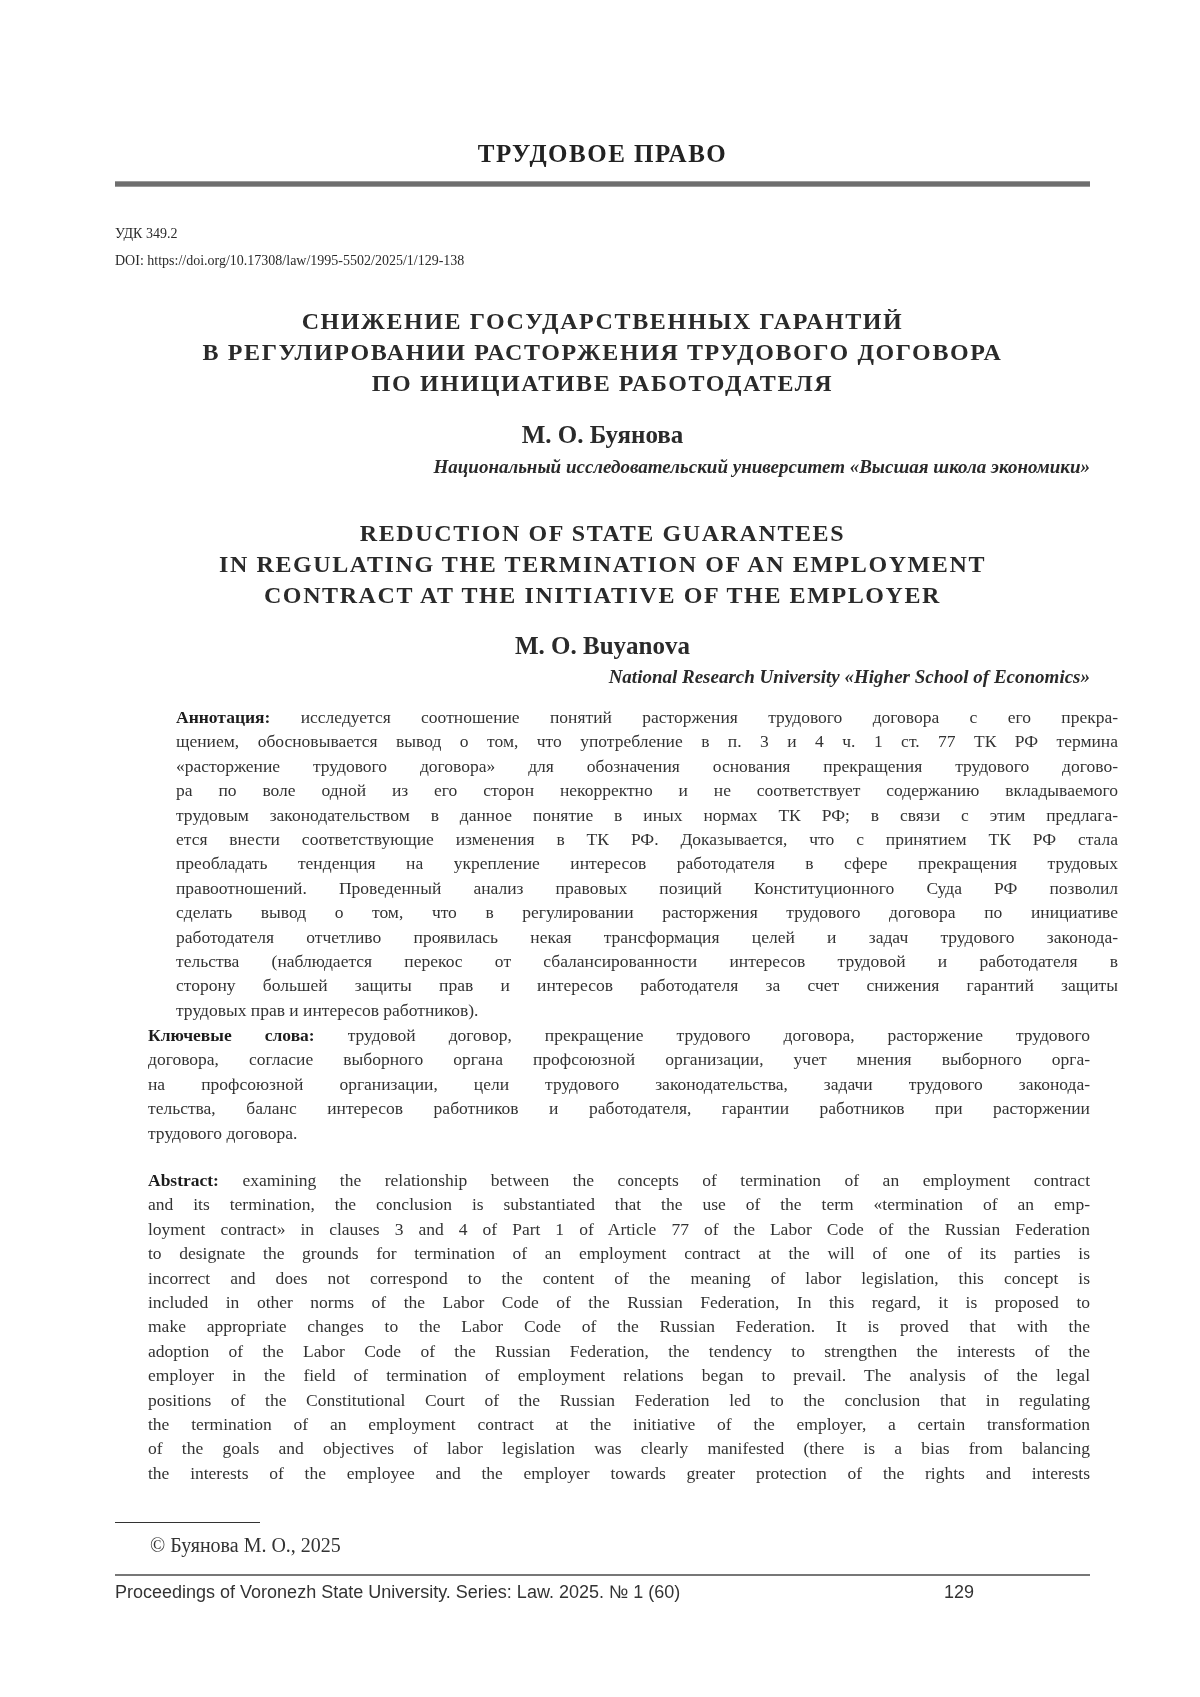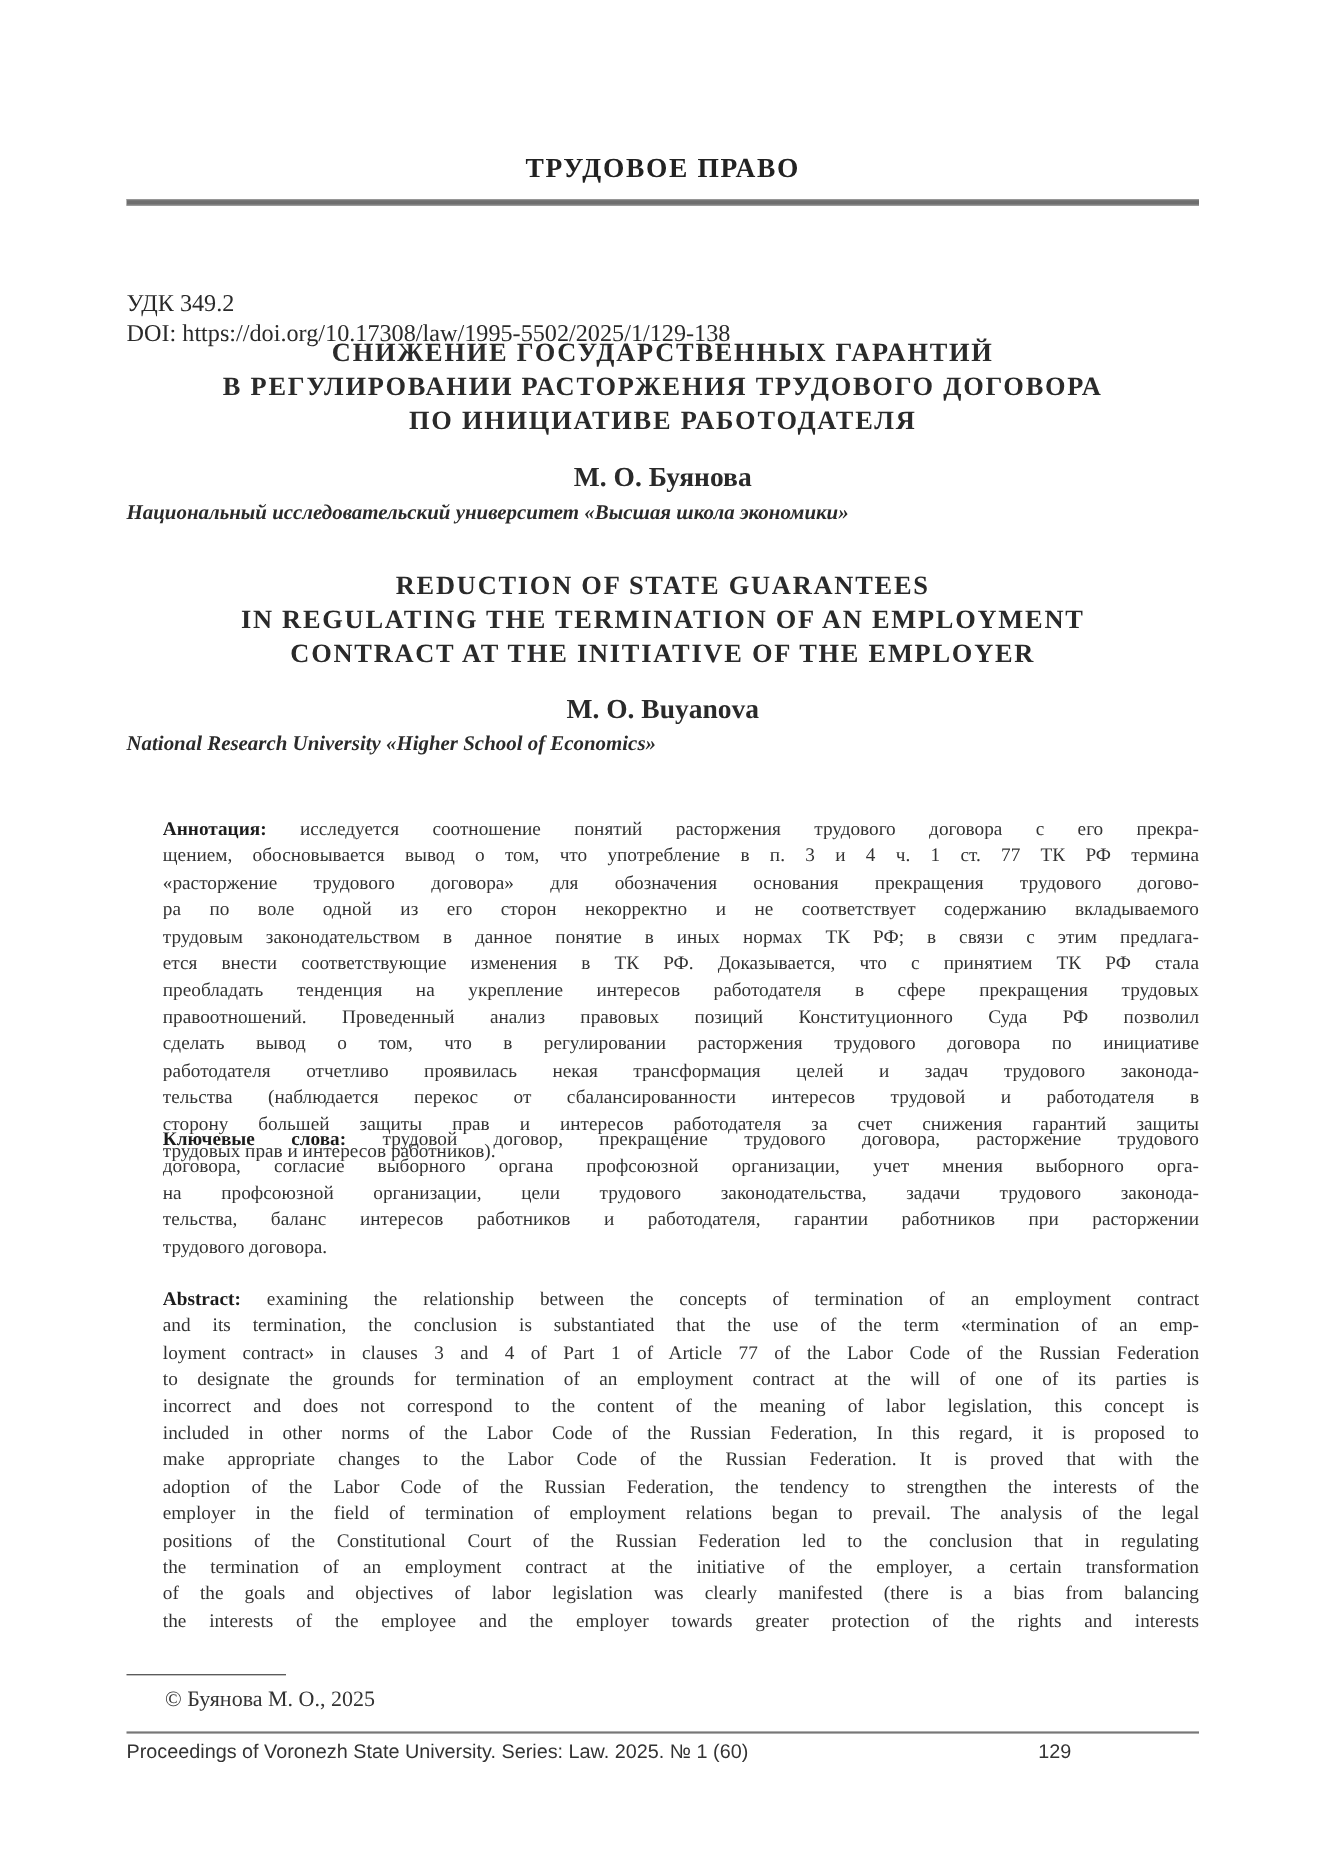--- a/index.html
+++ b/index.html
@@ -22,21 +22,21 @@
       letter-spacing: 1.5px;
       color: #222;
     }
     .section-rule {
       position: absolute; left: 115px; width: 975px; top: 181px;
       height: 4px; background: #6e6e6e;
       border-top: 1px solid #9a9a9a; border-bottom: 1px solid #9a9a9a;
       box-sizing: content-box;
     }
 
-    .meta { position: absolute; left: 115px; top: 220px; font-size: 22px; line-height: 27px; color: #2a2a2a; margin-top: 42px; }
+    .meta { position: absolute; left: 115px; top: 220px; font-size: 14px; line-height: 27px; color: #2a2a2a; }
 
     .title-ru, .title-en {
       position: absolute; left: 115px; width: 975px;
       text-align: center;
       font-weight: bold;
       font-size: 24px;
       line-height: 31px;
       letter-spacing: 1.6px;
       color: #2a2a2a;
     }
@@ -46,35 +46,35 @@
 
     .author {
       position: absolute; left: 115px; width: 975px;
       text-align: center; font-weight: bold; font-size: 25px; color: #2a2a2a;
     }
     .author.ru { top: 421px; }
     .author.en { top: 632px; }
 
     .affil {
       position: absolute; left: 115px; width: 975px;
-      text-align: left; font-weight: bold; font-style: italic; font-size: 19px; color: #2a2a2a;
+      text-align: right; font-weight: bold; font-style: italic; font-size: 19px; color: #2a2a2a;
     }
     .affil.ru { top: 456px; }
     .affil.en { top: 666px; }
 
     .block {
       position: absolute; left: 148px; width: 942px;
       font-size: 17.5px; line-height: 24.4px; color: #333;
       text-align: justify;
     }
     .block .line { display: block; white-space: nowrap; text-align: justify; text-align-last: justify; height: 24.4px; overflow: hidden; }
     .block .line.last { text-align-last: left; }
     .block b { color: #1c1c1c; }
 
-    .annot { top: 741px; }
+    .annot { top: 705px; margin-left: 28px; }
     .keywords { top: 1023px; }
     .abstract-en { top: 1168px; }
 
     .footnote-rule { position: absolute; left: 115px; top: 1522px; width: 145px; height: 1px; background: #333; }
     .footnote { position: absolute; left: 150px; top: 1534px; font-size: 20px; color: #333; }
 
     .footer-rule { position: absolute; left: 115px; top: 1574px; width: 975px; height: 2px; background: #777; }
     .footer-left {
       position: absolute; left: 115px; top: 1582px; font-size: 18px; color: #333;
       font-family: "Liberation Sans", "DejaVu Sans", sans-serif;

